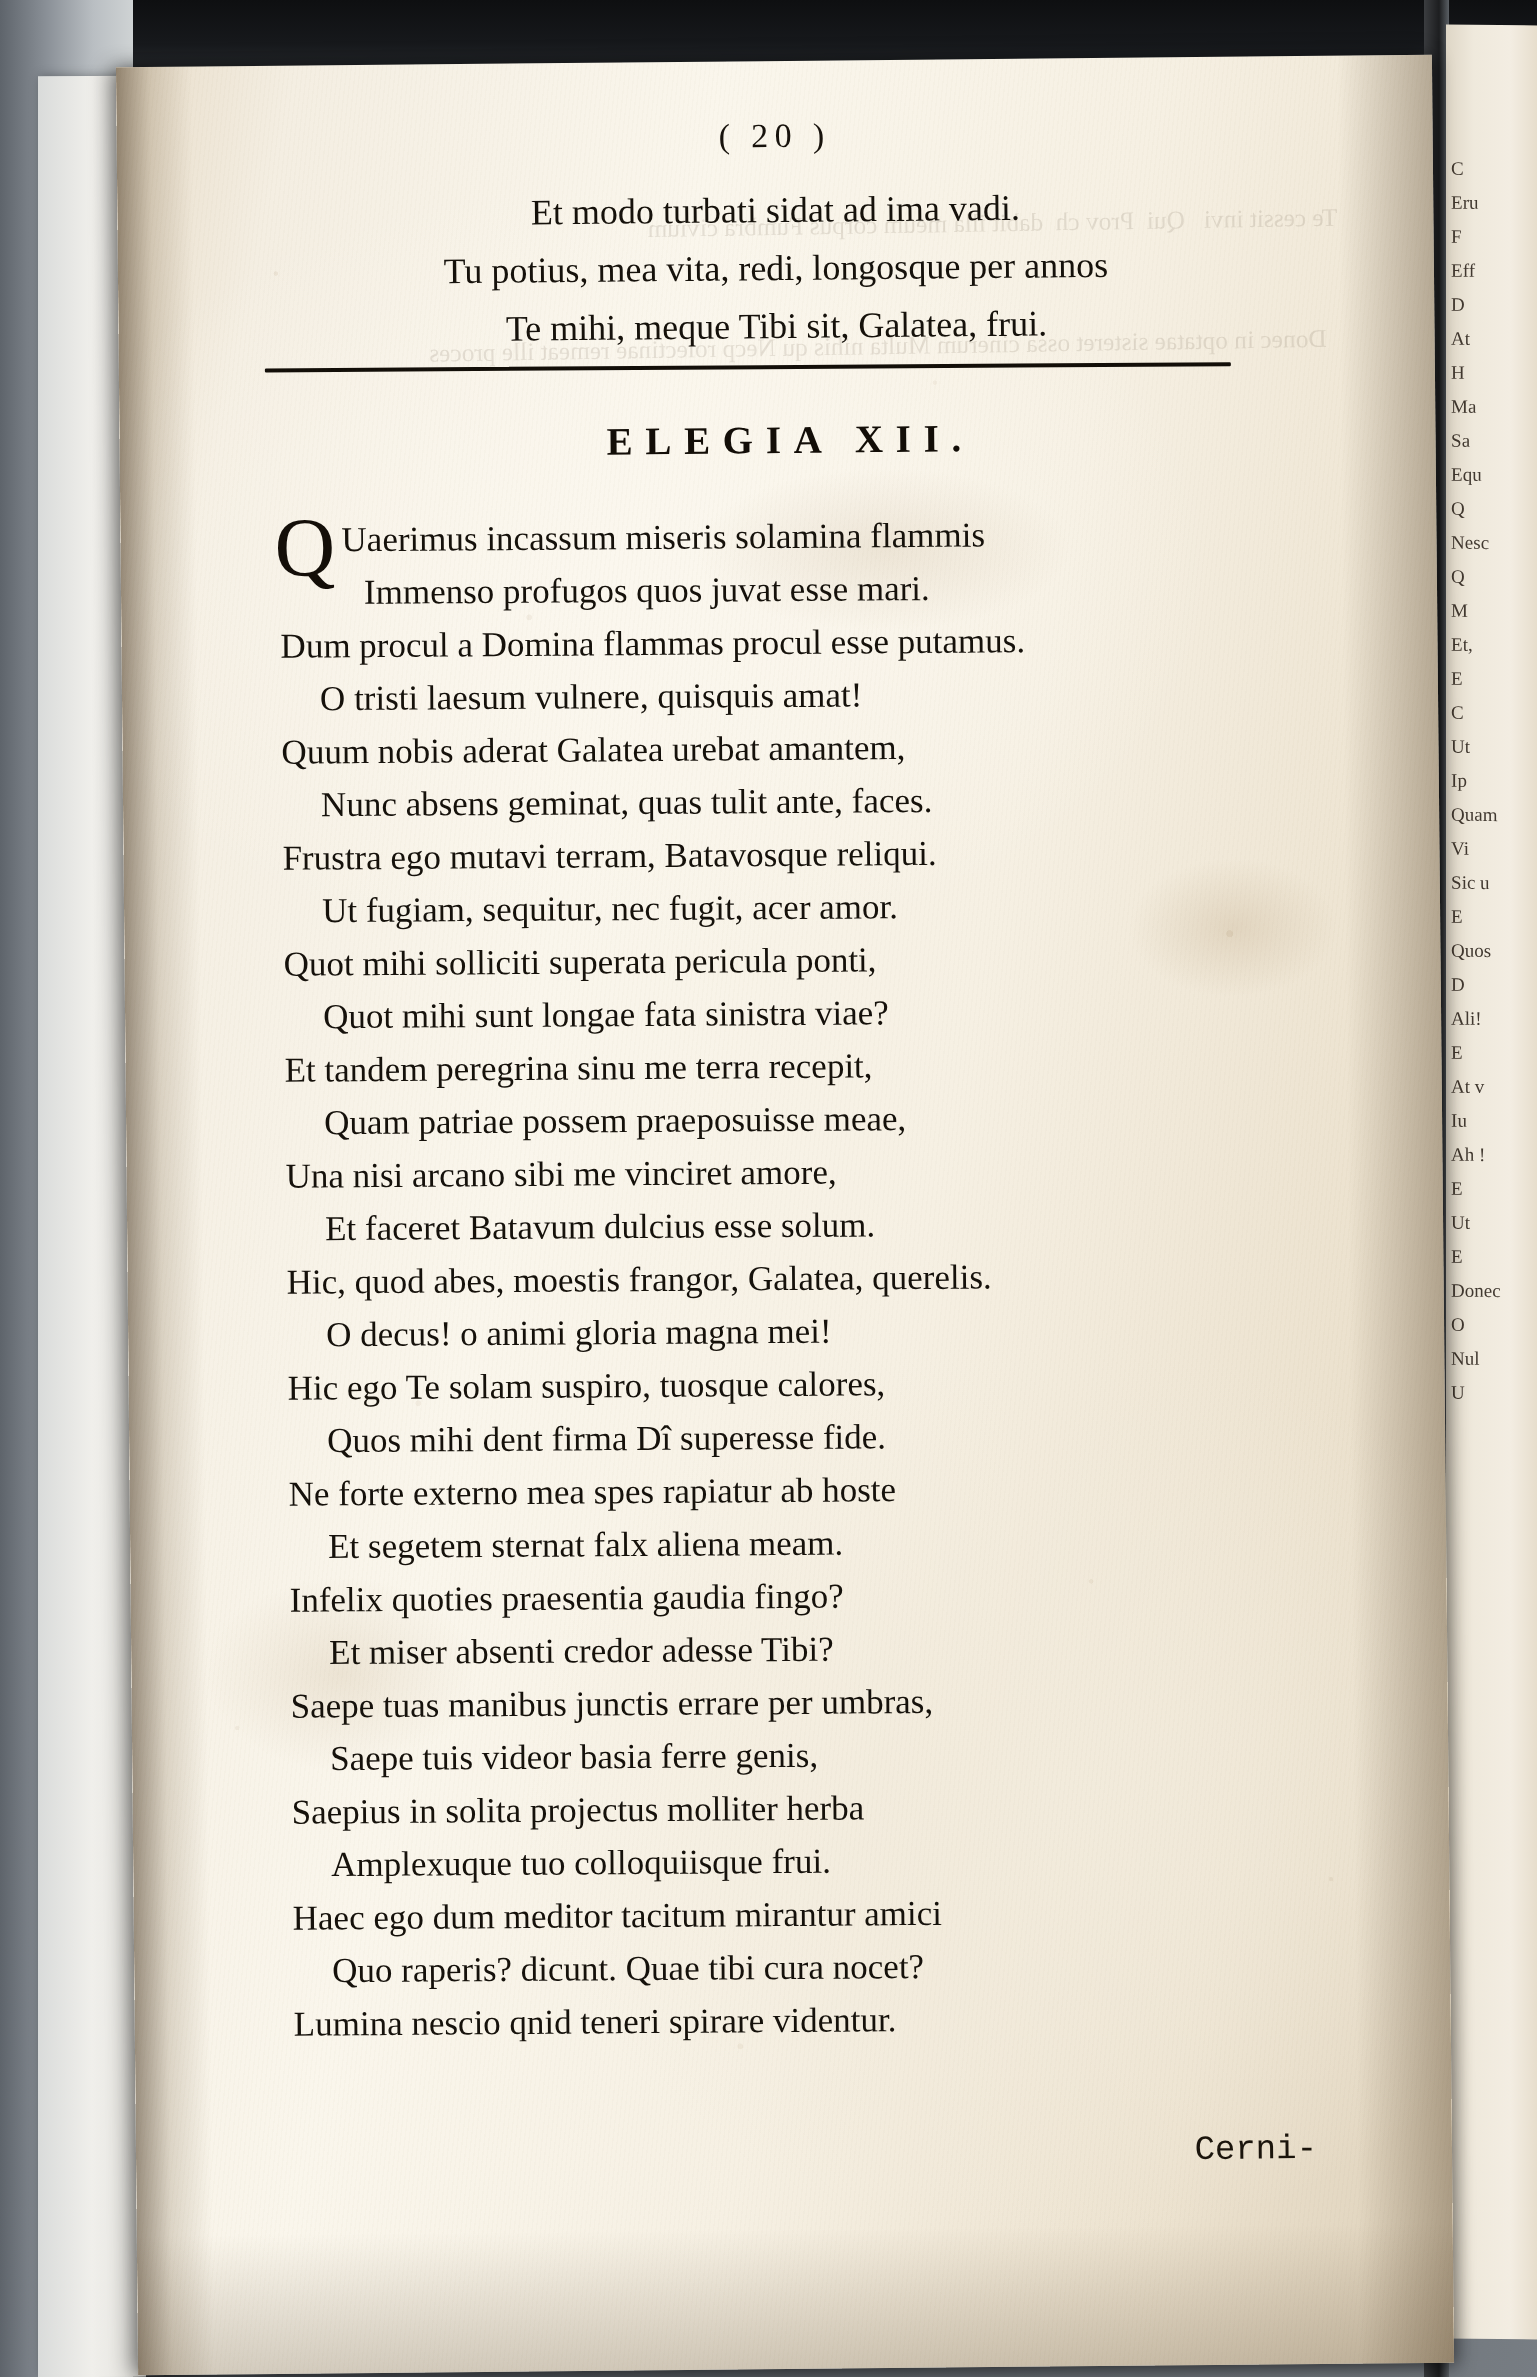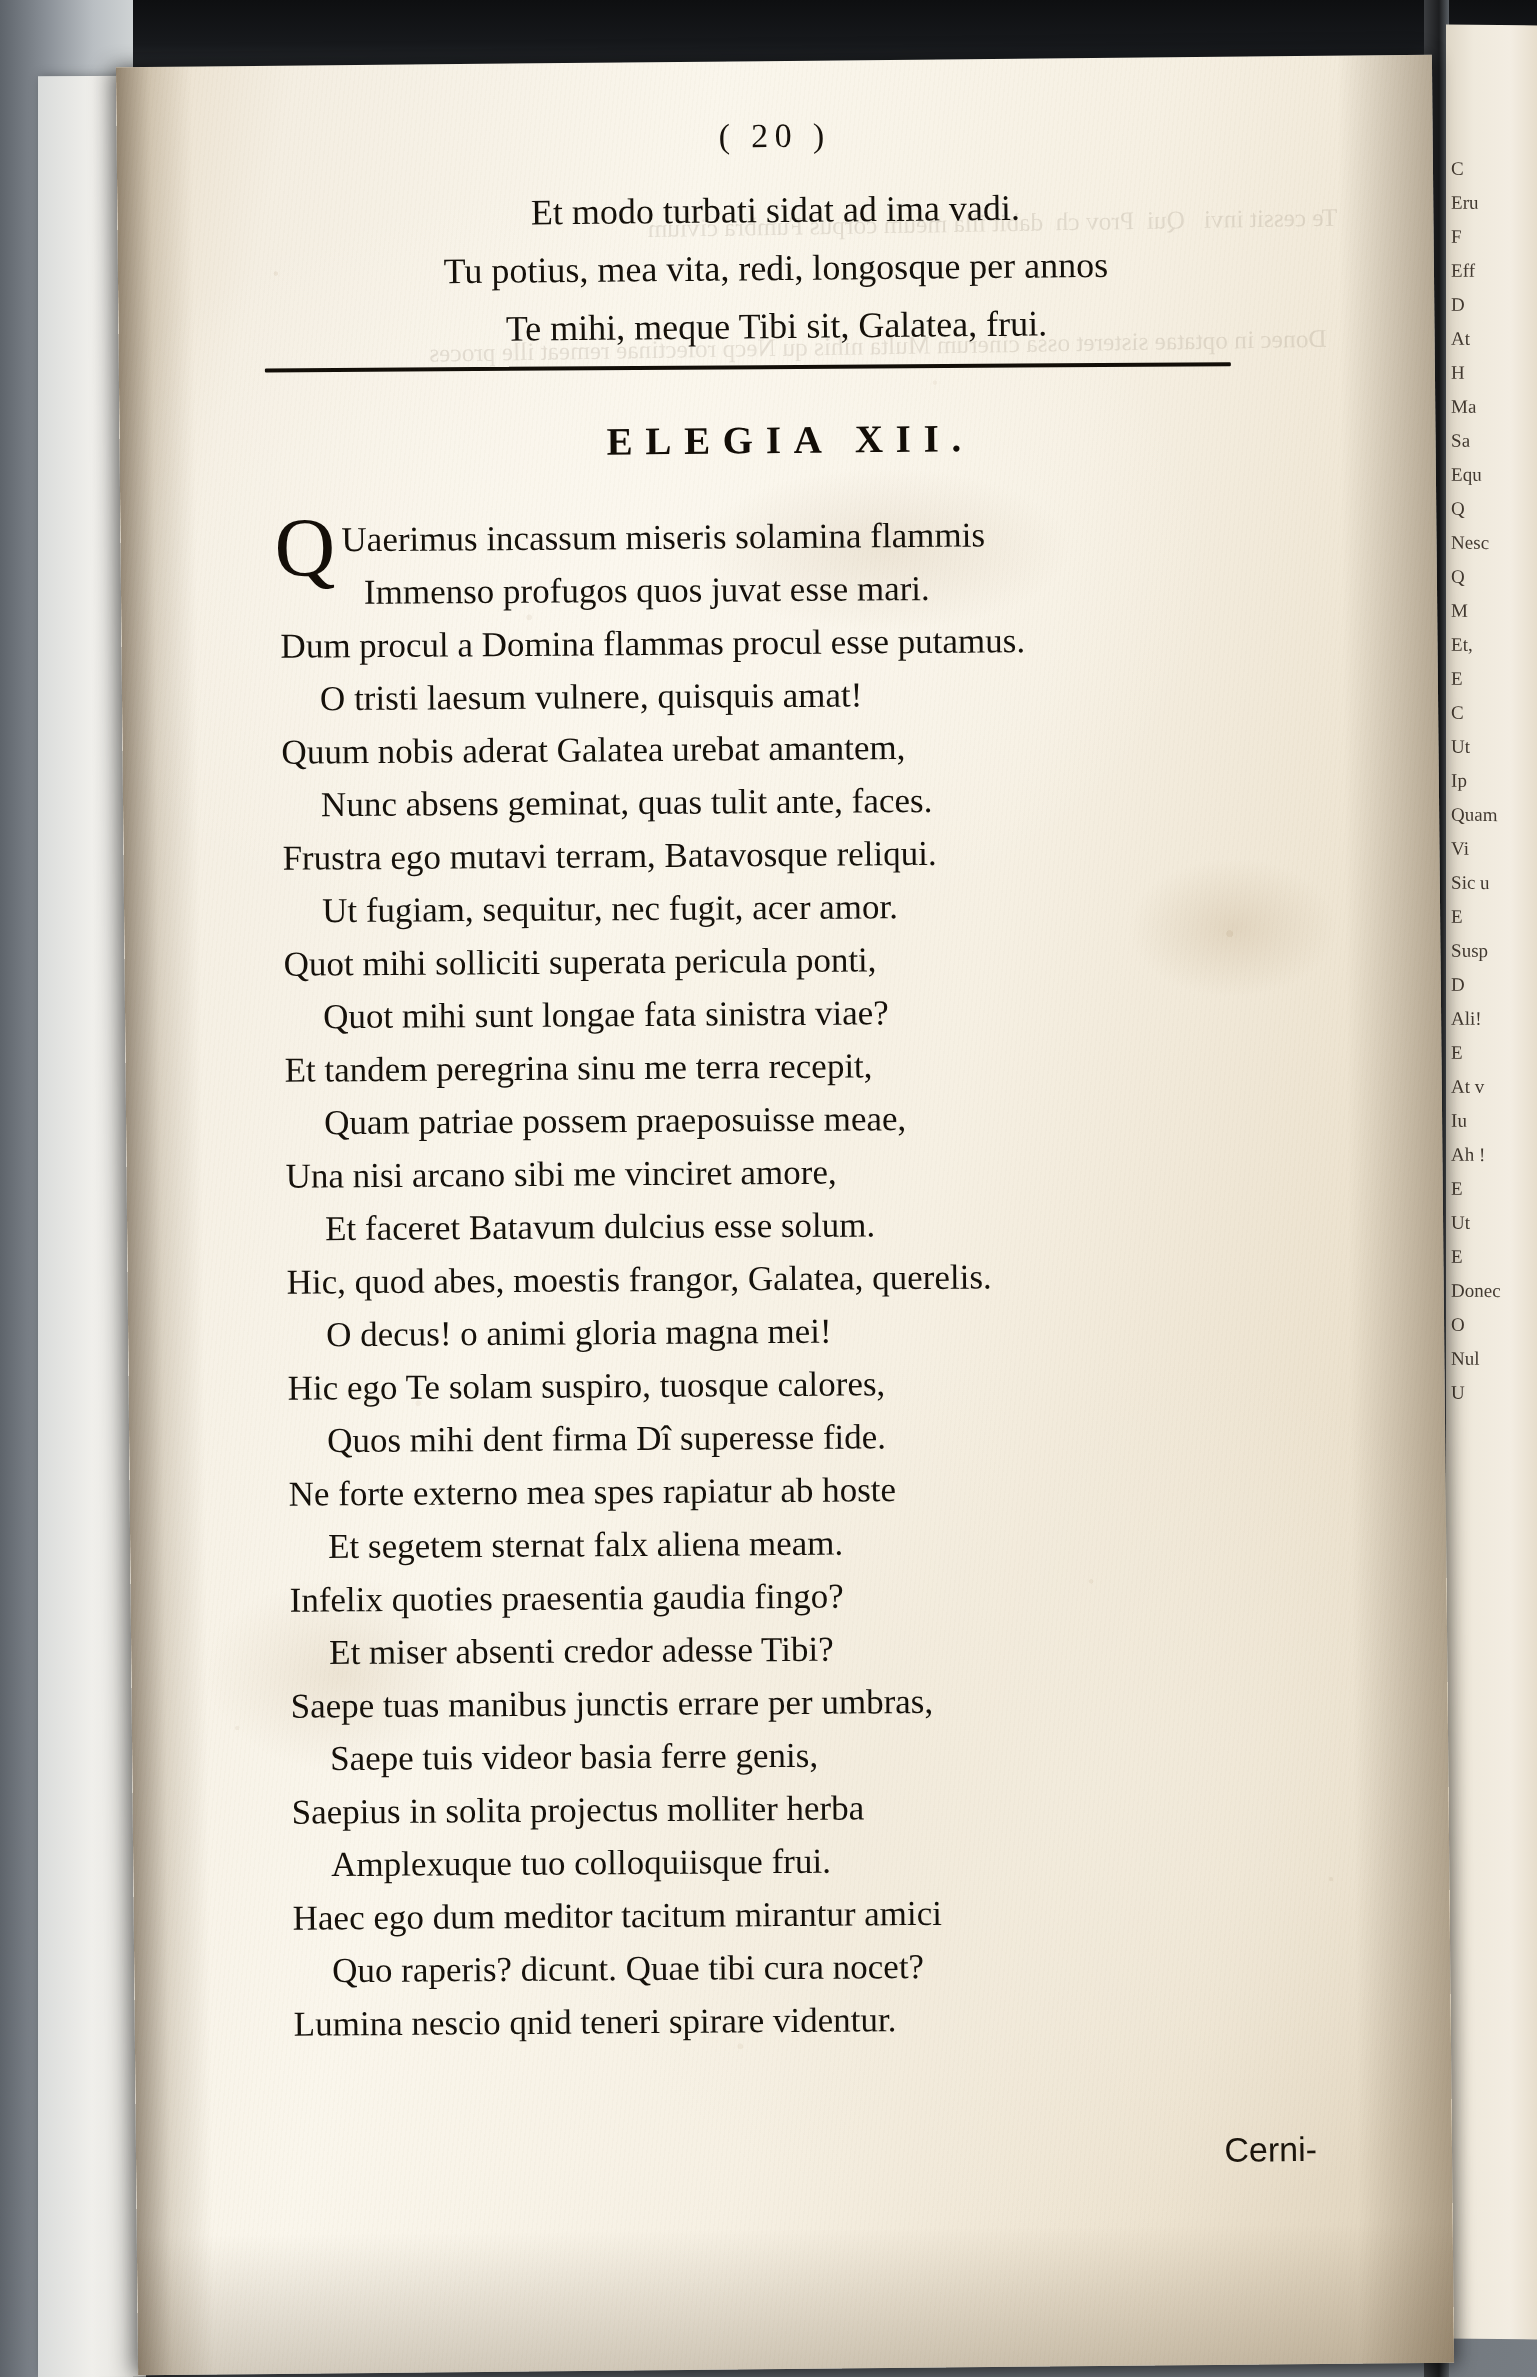--- a/index.html
+++ b/index.html
@@ -87,21 +87,21 @@
     font-size:35px;line-height:53px;white-space:nowrap;padding-left:159px;}
   .vline.ind{padding-left:198px;}
 
   
   .dropcap{position:absolute;left:154px;top:-3.8px;font-family:"Liberation Serif",serif;
     font-size:84px;line-height:75px;color:#130e08;}
   .firstline{padding-left:221px;}
   .secondline{padding-left:243px;}
 
   .catchword{position:absolute;right:135px;top:2074px;
-    font-family:Liberation Sans, sans-serif;font-size:34px;color:#1a140c;}
+    font-family:Liberation Mono, monospace;font-size:34px;color:#1a140c;}
 
   
   .poem .vline:nth-child(odd){transform:rotate(0.12deg);}
   .poem .vline:nth-child(even){transform:rotate(0.16deg);}
 </style>
 </head>
 <body>
 
 <div id="scene">
 
@@ -128,21 +128,21 @@
         <div>M</div>
         <div>Et,</div>
         <div>E</div>
         <div>C</div>
         <div>Ut</div>
         <div>Ip</div>
         <div>Quam</div>
         <div>Vi</div>
         <div>Sic u</div>
         <div>E</div>
-        <div>Susp</div>
+        <div>Quos</div>
         <div>D</div>
         <div>Ali!</div>
         <div>E</div>
         <div>At v</div>
         <div>Iu</div>
         <div>Ah !</div>
         <div>E</div>
         <div>Ut</div>
         <div>E</div>
         <div>Donec</div>

